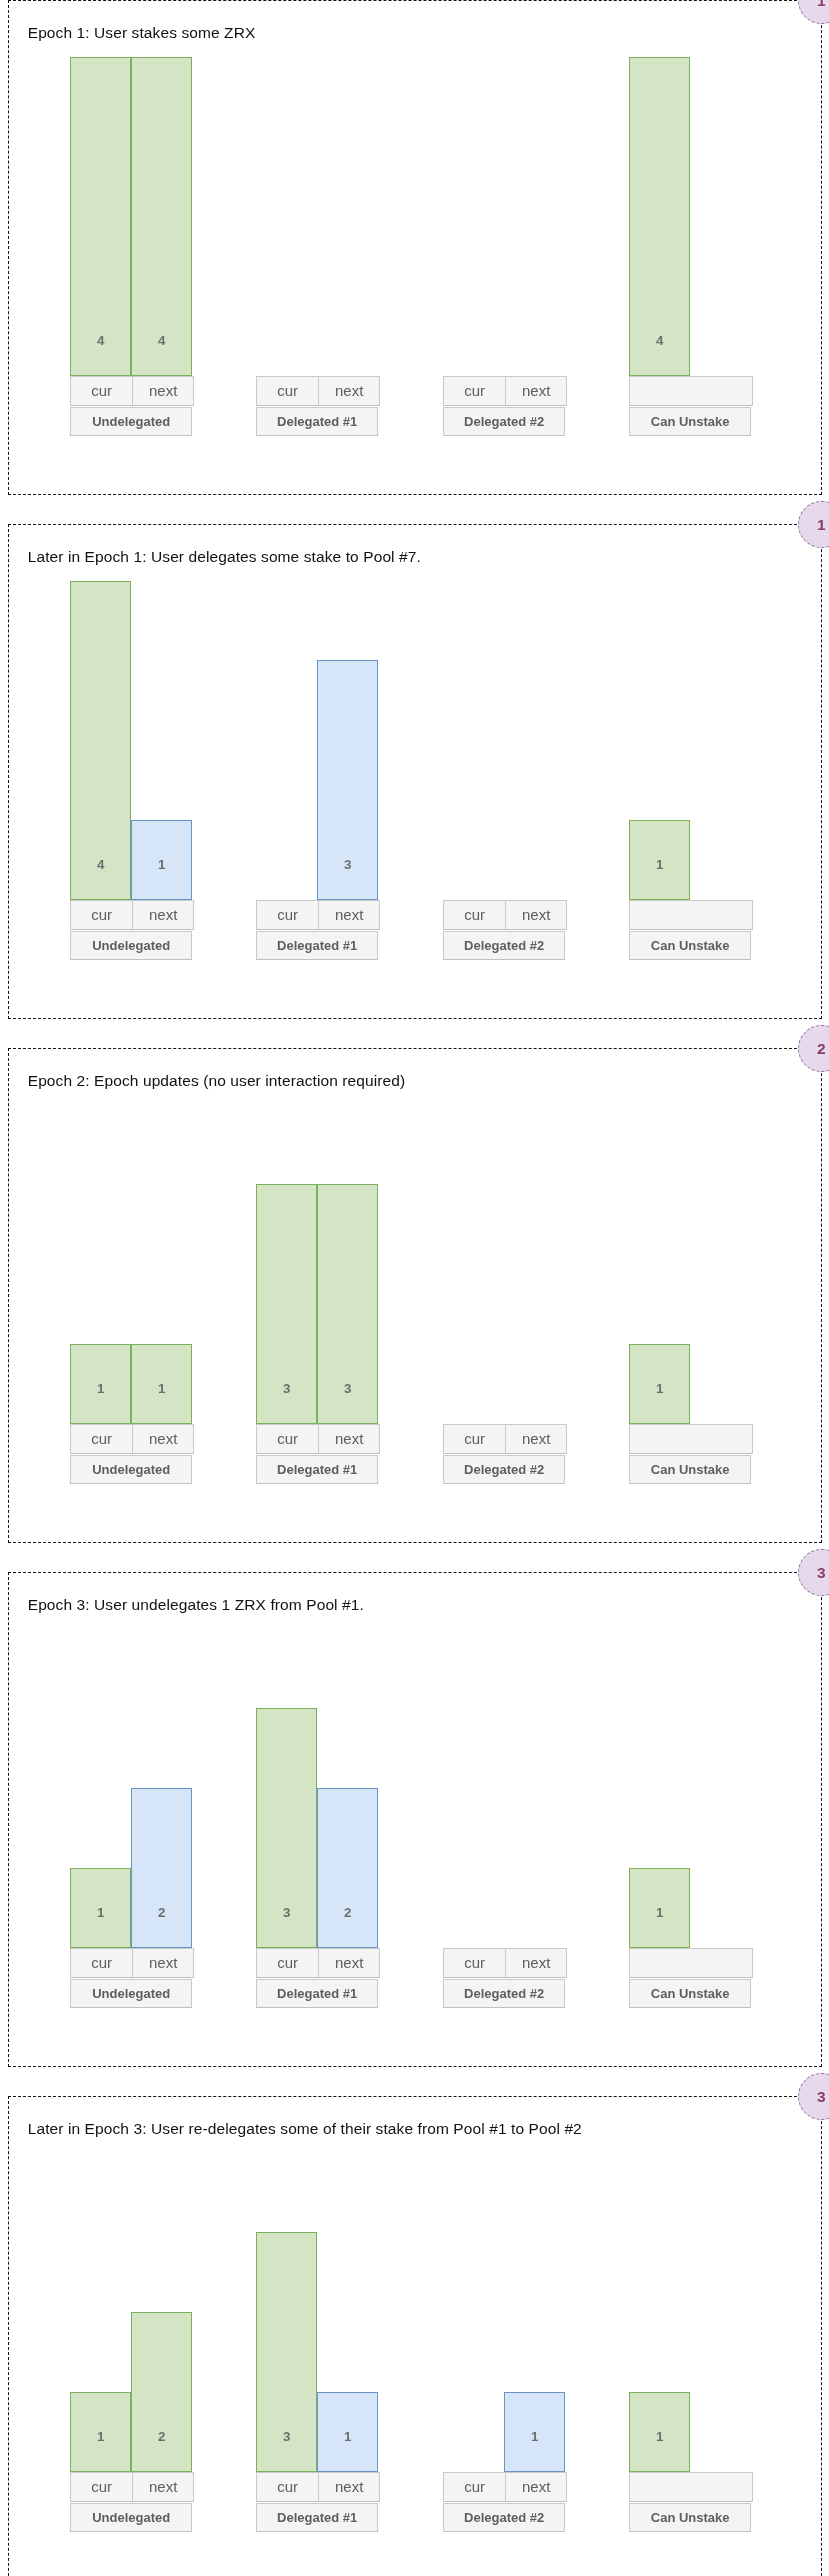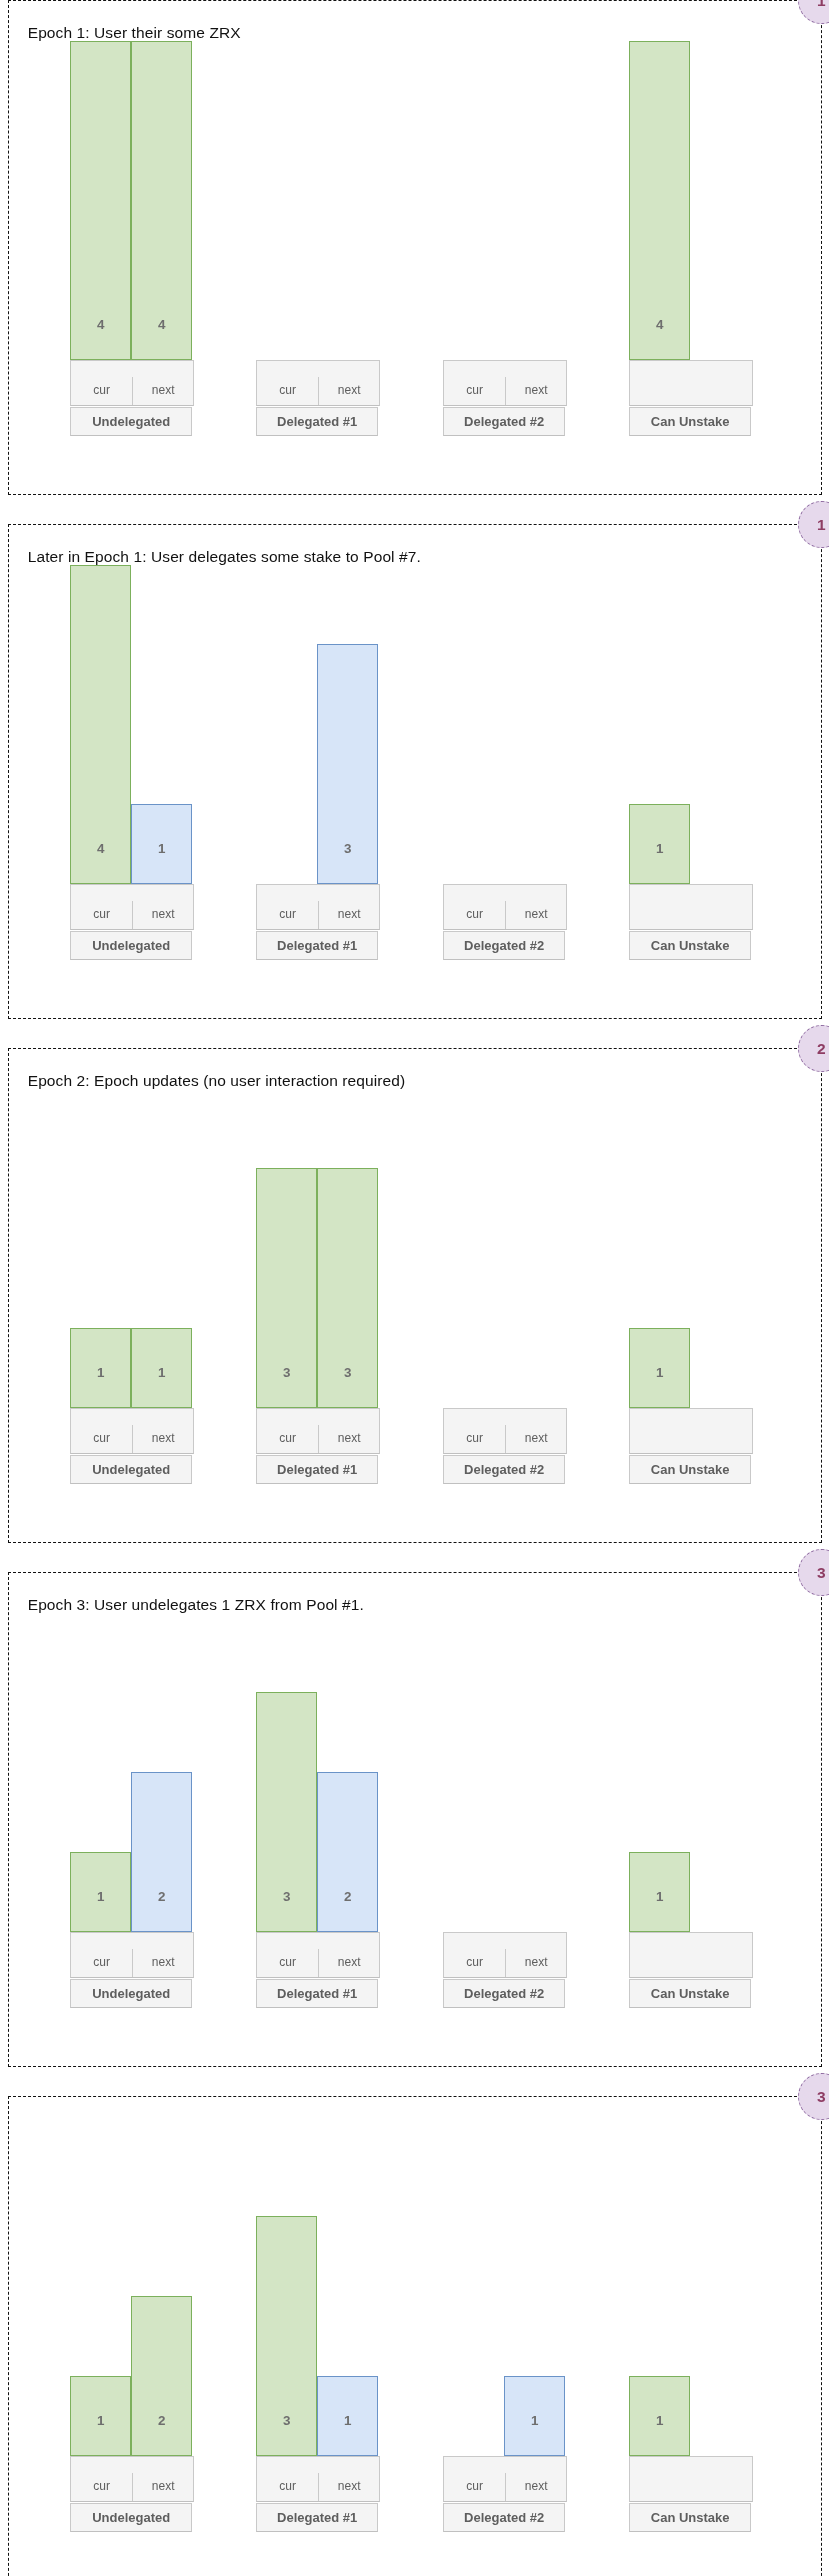--- a/index.html
+++ b/index.html
@@ -113,23 +113,22 @@
     display: flex;
     border: 0.5px solid #c9c9c9;
     background: #f4f4f4;
     border-bottom: 1.5px solid #c0c0c0;
   }
   .head-cell {
     width: 61px;
     height: 28px;
     line-height: 27px;
     text-align: center;
-    font-size: 12px;
+    font-size: 15px;
     color: #5e5e5e;
-    margin-top: 16px;
   }
   .head-cell + .head-cell { border-left: 0.5px solid #c9c9c9; }
 
   
   .label-row {
     border: 0.5px solid #c9c9c9;
     border-bottom: 1.5px solid #c0c0c0;
     background: #f4f4f4;
     height: 29px;
     line-height: 28px;
@@ -139,21 +138,21 @@
     color: #5e5e5e;
     margin-top: 1px;
   }
 </style>
 </head>
 <body>
 
 <div id="page">
     <div class="panel">
       <div class="epoch-badge">1</div>
-      <div class="panel-title">Epoch 1: User their some ZRX</div>
+      <div class="panel-title">Epoch 1: User stakes some ZRX</div>
       <div class="chart">
         <div class="group" style="left: 61px;">
           <div class="bars">
             <div class="cell">
               <div class="bar green" style="height: 319px;">
                 <span class="bar-value">4</span>
               </div>
             </div>
             <div class="cell">
               <div class="bar green" style="height: 319px;">
@@ -421,20 +420,21 @@
           </div>
           <div class="head-row">
             <div class="head-cell" style="width: 122px;"></div>
           </div>
           <div class="label-row" style="width: 122px;">Can Unstake</div>
         </div>
       </div>
     </div>
     <div class="panel">
       <div class="epoch-badge">3</div>
+      <div class="panel-title">Later in Epoch 3: User re-delegates some of their stake from Pool #1 to Pool #2</div>
       <div class="chart">
         <div class="group" style="left: 61px;">
           <div class="bars">
             <div class="cell">
               <div class="bar green" style="height: 80px;">
                 <span class="bar-value">1</span>
               </div>
             </div>
             <div class="cell">
               <div class="bar green" style="height: 160px;">

